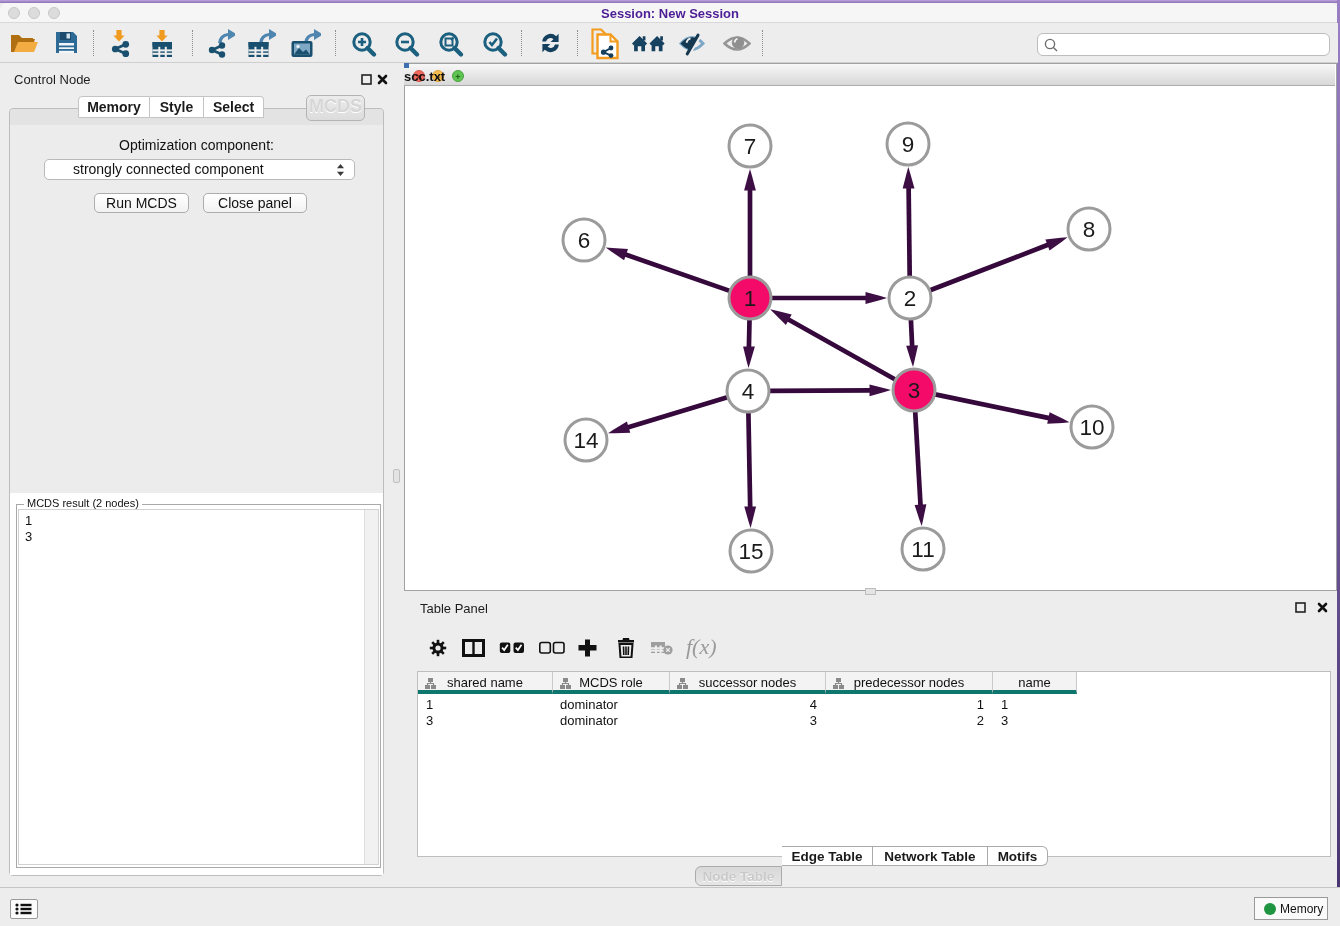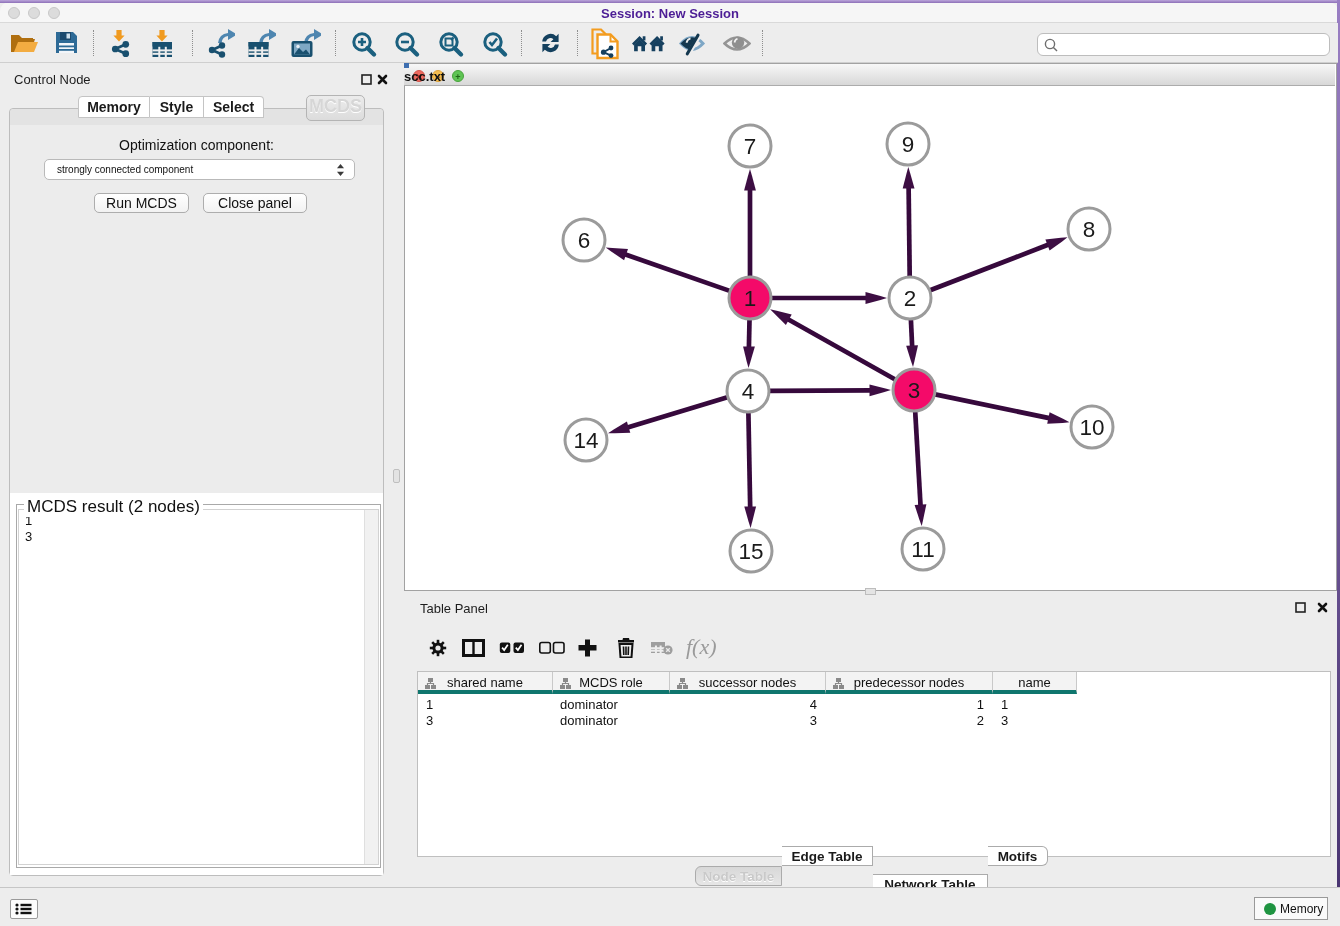--- a/index.html
+++ b/index.html
@@ -14,24 +14,24 @@
 #titleText { left:0; top:6px; width:1340px; text-align:center; font-size:13px; color:#4c1d95;font-weight:bold; }
 #toolbar { left:0; top:23px; width:1338px; height:40px; background:#EDEDED; border-bottom:1px solid #CFCFCF; }
 .sep { position:absolute; top:7px; height:26px; width:0; border-left:1px dotted #8E8E8E; }
 
 #cpTitle { left:14px; top:72px; font-size:13px; color:#1d1d1d; }
 #cpPane { left:9px; top:108px; width:375px; height:768px; border:1px solid #BDBDBD; border-radius:4px; background:#ECECEC; }
 #cpBand { left:10px; top:109px; width:373px; height:16px; background:#E3E3E3; border-radius:4px 4px 0 0; }
 .cptab { position:absolute; top:96px; height:22px; background:#FFFFFF; border:1px solid #C4C4C4; border-left:none; font-size:14px; font-weight:bold; color:#1a1a1a; text-align:center; line-height:20px; }
 #tabMCDS { position:absolute; left:263px; top:95px; width:59px; height:26px; background:linear-gradient(#ECECEC,#DCDCDC); border:1px solid #B4B4B4; border-radius:5px; font-size:18px; font-weight:bold; color:#D6D6D6; text-align:center; line-height:21px; text-shadow:0 1px 0 #fff;margin-left:43px; }
 #optLabel { left:9px; top:137px; width:375px; text-align:center; font-size:14px; color:#111; }
-#cpSelect { left:44px; top:159px; width:311px; height:21px; background:#fff; border:1px solid #B9B9B9; border-radius:5px; font-size:10px; color:#111; line-height:19px; padding-left:12px; }
+#cpSelect { left:44px; top:159px; width:311px; height:21px; background:#fff; border:1px solid #B9B9B9; border-radius:5px; font-size:14px; color:#111; line-height:19px; padding-left:28px; }
 .btn { position:absolute; height:20px; background:linear-gradient(#FFFFFF,#F2F2F2); border:1px solid #ADADAD; border-radius:5px; font-size:14px; color:#111; text-align:center; line-height:18px; }
 #fieldset { left:16px; top:504px; width:365px; height:364px; border:1px solid #A9A9A9; }
-#fsLegend { left:24px; top:497px; background:#FFFFFF; padding:0 3px; font-size:17px; color:#111; }
+#fsLegend { left:24px; top:497px; background:#FFFFFF; padding:0 3px; font-size:11px; color:#111; }
 #fsInner { left:18px; top:509px; width:361px; height:356px; background:#fff; border:1px solid #D2D2D2; font-size:13px; color:#111; line-height:16px; padding:3px 0 0 6px; }
 #fsScroll { left:364px; top:510px; width:14px; height:354px; background:#F1F1F1; border-left:1px solid #DFDFDF; }
 
 #divGrip { left:393px; top:469px; width:7px; height:14px; background:#E3E3E3; border:1px solid #BFBFBF; border-radius:2px; }
 
 #netWin { left:404px; top:63px; width:933px; height:528px; border:1px solid #A2A2A2; background:#fff; }
 #netTitle { left:404px; top:64px; width:931px; height:22px; background:linear-gradient(#F7F7F7,#D8D8D8); border-bottom:1px solid #ACACAC; }
 .mtl { position:absolute; top:5px; width:12px; height:12px; border-radius:50%; font-size:9px; font-weight:bold; text-align:center; line-height:12px; }
 #netName { left:404px; top:69px; width:933px; text-align:left; font-size:13px; font-weight:bold; color:#111; }
 #netGrip { left:865px; top:588px; width:11px; height:7px; background:#E4E4E4; border:1px solid #BDBDBD; }
@@ -380,21 +380,21 @@
 <div class="tcell" style="left:860px;top:697px;width:124px;text-align:right;">1</div>
 <div class="tcell" style="left:1001px;top:697px;">1</div>
 <div class="tcell" style="left:426px;top:713px;">3</div>
 <div class="tcell" style="left:560px;top:713px;">dominator</div>
 <div class="tcell" style="left:700px;top:713px;width:117px;text-align:right;">3</div>
 <div class="tcell" style="left:860px;top:713px;width:124px;text-align:right;">2</div>
 <div class="tcell" style="left:1001px;top:713px;">3</div>
 
 <div id="btabNode">Node Table</div>
 <div class="btab" style="left:782px;width:91px;">Edge Table</div>
-<div class="btab" style="left:873px;width:115px;margin-top:28px;">Network Table</div>
+<div class="btab" style="left:873px;width:115px;">Network Table</div>
 <div class="btab" style="left:988px;width:60px;border-radius:0 6px 6px 0;">Motifs</div>
 
 <div class="abs" id="statusbar"></div>
 <div class="abs" id="listBtn">
 <svg width="26" height="18" viewBox="0 0 26 18">
       <circle cx="6" cy="5" r="1.6" fill="#111"></circle>
       <circle cx="6" cy="9" r="1.6" fill="#111"></circle>
       <circle cx="6" cy="13" r="1.6" fill="#111"></circle>
       <rect x="9.5" y="3.8" width="11" height="2.4" fill="#111"></rect>
       <rect x="9.5" y="7.8" width="11" height="2.4" fill="#111"></rect>

